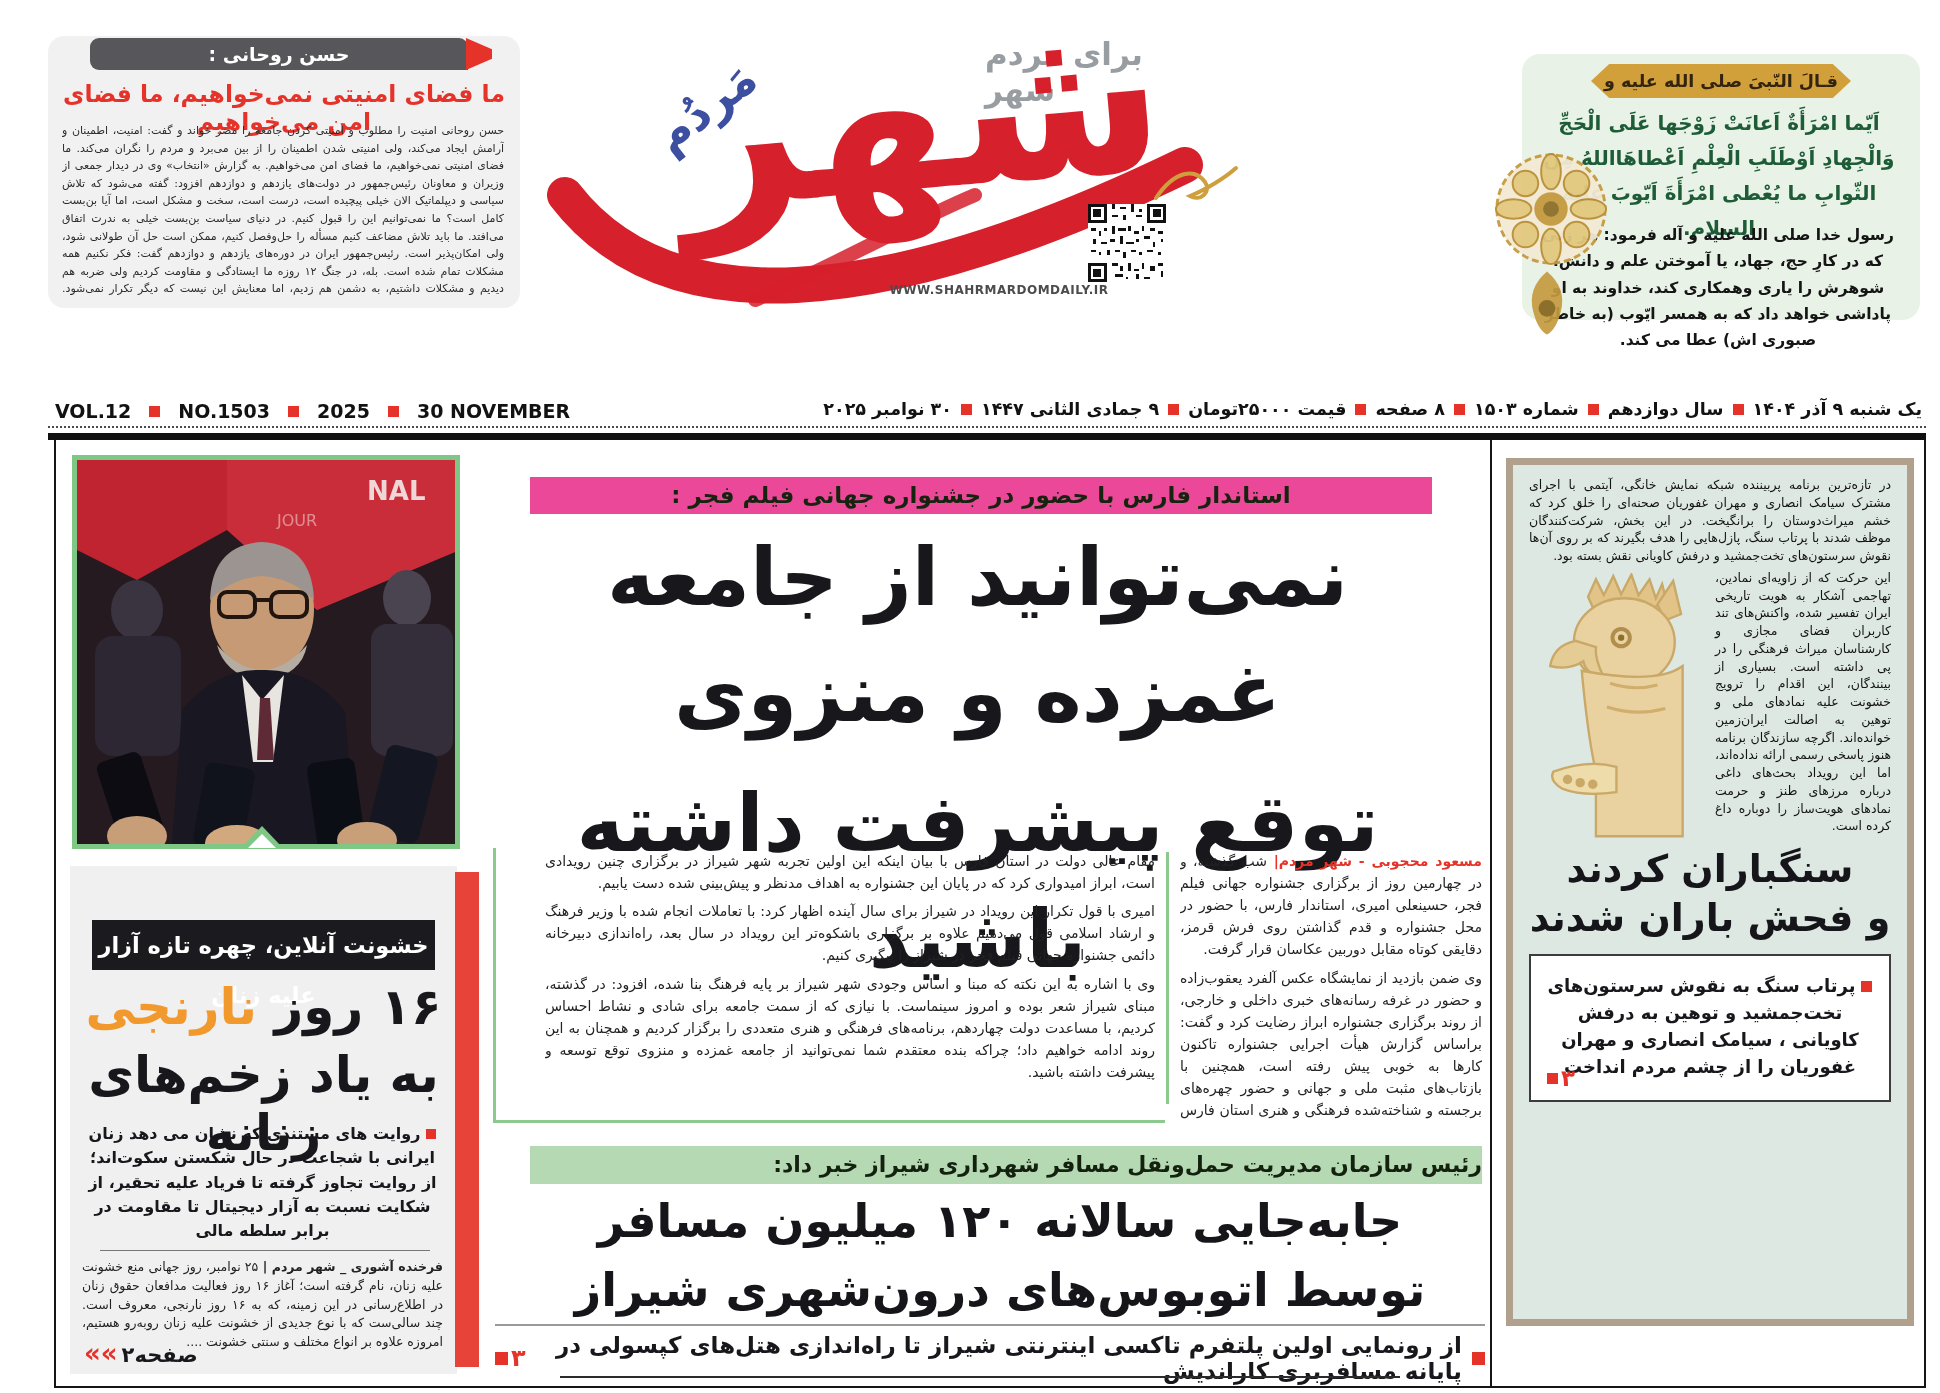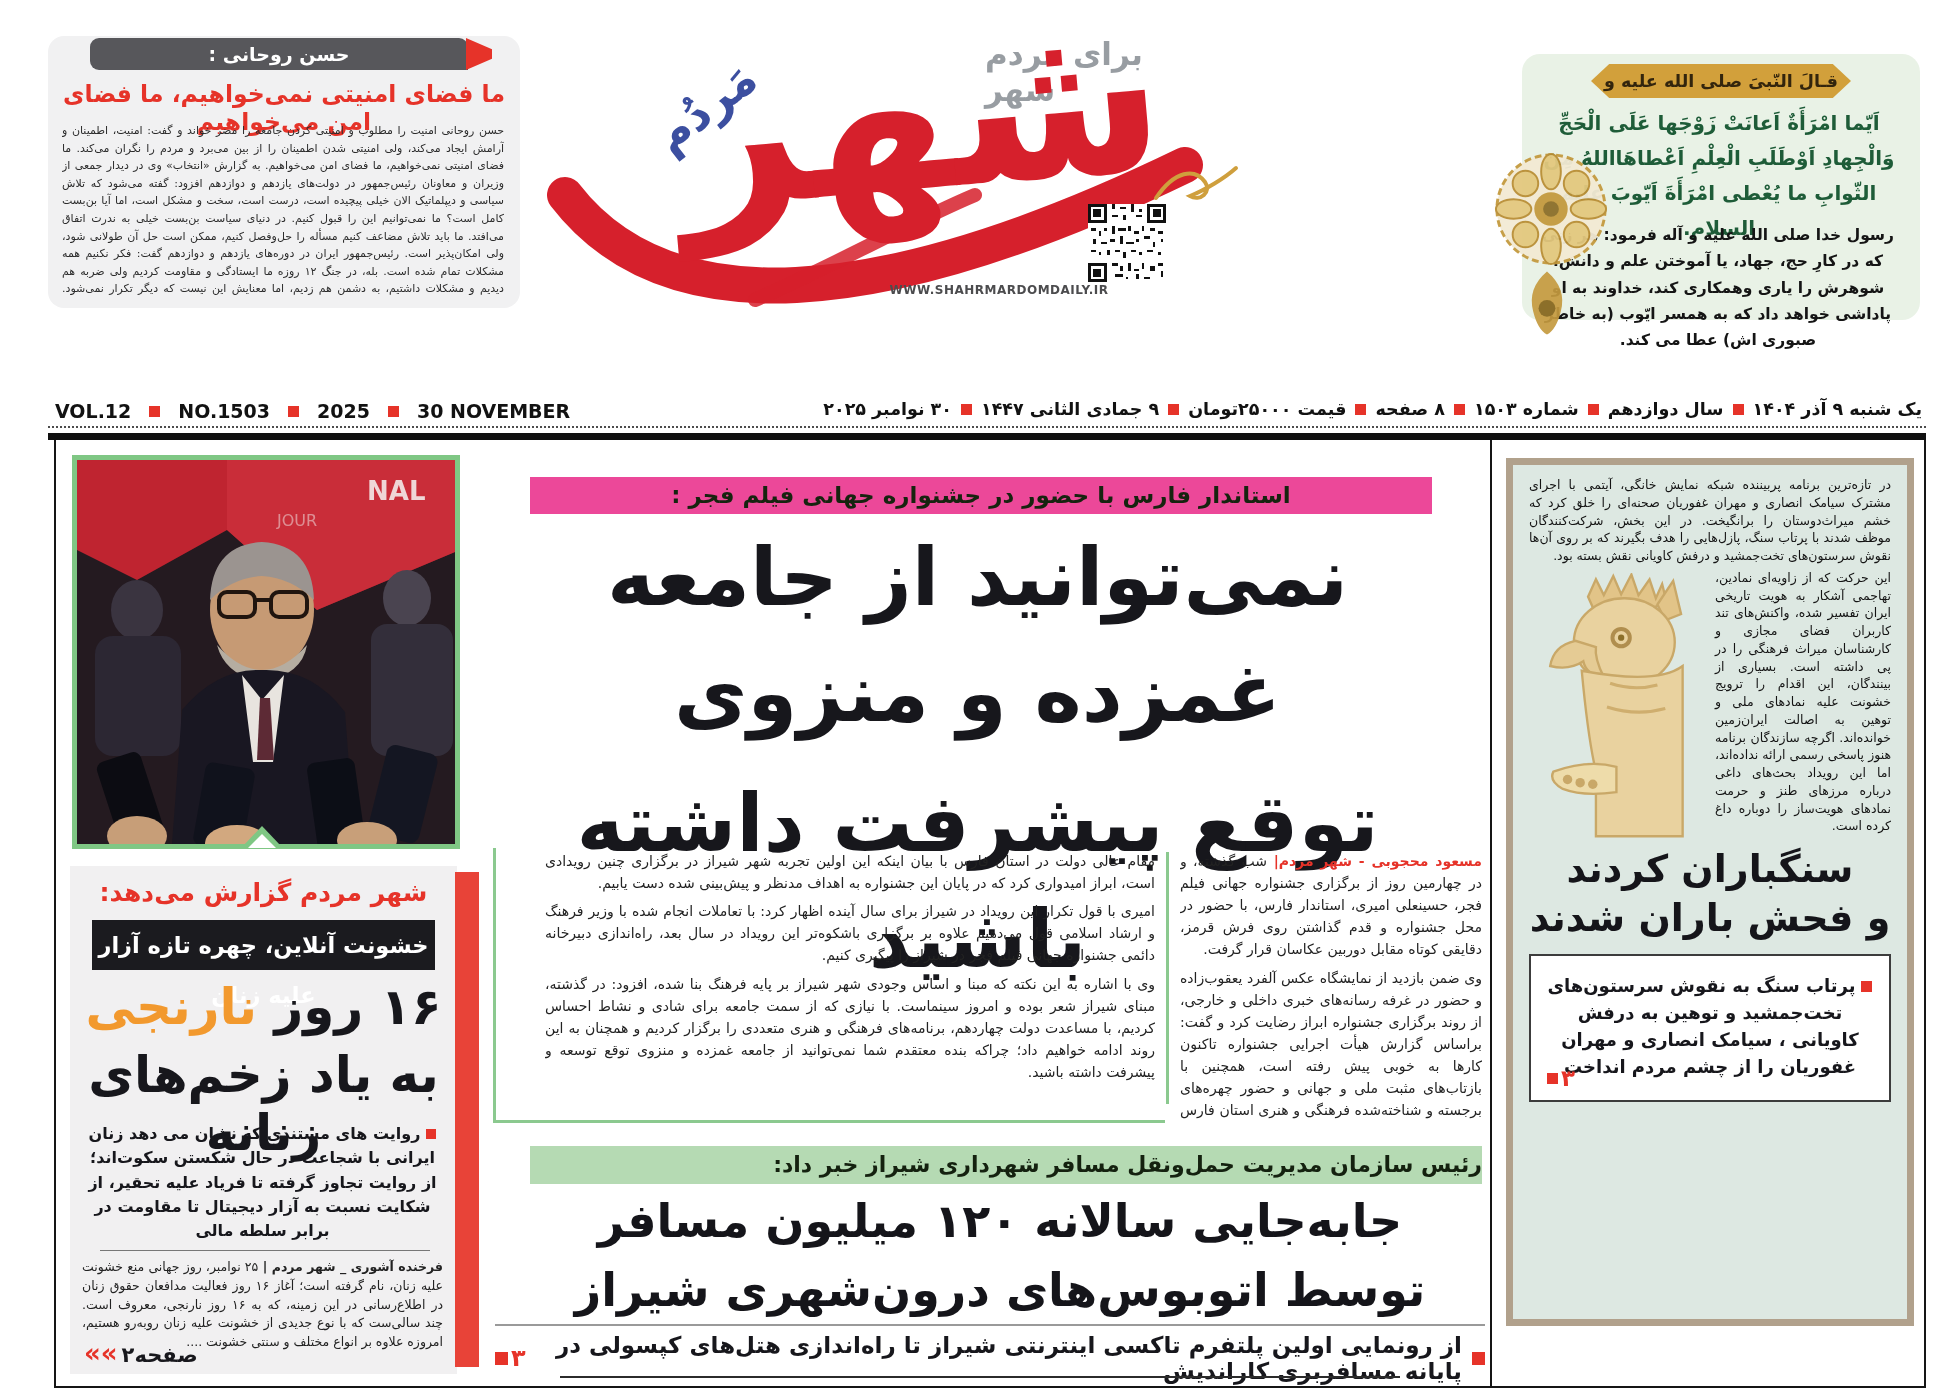--- a/index.html
+++ b/index.html
@@ -310,21 +310,20 @@
     <span class="byline-red">مسعود محجوبی - شهر مردم| </span><span>شب گذشته، و در چهارمین روز از برگزاری جشنواره جهانی فیلم فجر، حسینعلی امیری، استاندار فارس، با حضور در محل جشنواره و قدم گذاشتن روی فرش قرمز، دقایقی کوتاه مقابل دوربین عکاسان قرار گرفت.</span>
     <div class="para">وی ضمن بازدید از نمایشگاه عکس آلفرد یعقوب‌زاده و حضور در غرفه رسانه‌های خبری داخلی و خارجی، از روند برگزاری جشنواره ابراز رضایت کرد و گفت: براساس گزارش هیأت اجرایی جشنواره تاکنون کارها به خوبی پیش رفته است، همچنین با بازتاب‌های مثبت ملی و جهانی و حضور چهره‌های برجسته و شناخته‌شده فرهنگی و هنری استان فارس و وزارت فرهنگ و ارشاد اسلامی و سازمان سینمایی، حمایت همه‌جانبه از برگزاری این رویداد در شهر شیراز قابل تقدیر است.</div>
   </div>
   <div class="abs rtl just bodytext" id="main-col-left">
     <div>مقام عالی دولت در استان فارس با بیان اینکه این اولین تجربه شهر شیراز در برگزاری چنین رویدادی است، ابراز امیدواری کرد که در پایان این جشنواره به اهداف مدنظر و پیش‌بینی شده دست یابیم.</div>
     <div class="para">امیری با قول تکرار این رویداد در شیراز برای سال آینده اظهار کرد: با تعاملات انجام شده با وزیر فرهنگ و ارشاد اسلامی قول می‌دهیم علاوه بر برگزاری باشکوه‌تر این رویداد در سال بعد، راه‌اندازی دبیرخانه دائمی جشنواره جهانی فیلم فجر در شیراز را پیگیری کنیم.</div>
     <div class="para">وی با اشاره به این نکته که مبنا و اساس وجودی شهر شیراز بر پایه فرهنگ بنا شده، افزود: در گذشته، مبنای شیراز شعر بوده و امروز سینماست. با نیازی که از سمت جامعه برای شادی و نشاط احساس کردیم، با مساعدت دولت چهاردهم، برنامه‌های فرهنگی و هنری متعددی را برگزار کردیم و همچنان به این روند ادامه خواهیم داد؛ چراکه بنده معتقدم شما نمی‌توانید از جامعه غمزده و منزوی توقع توسعه و پیشرفت داشته باشید.</div>
   </div>
 
   <div class="abs" id="left-box">
-    <div id="left-label" class="rtl">شهر مردم گزارش می‌دهد:</div>
     <div id="left-blackbox" class="rtl">خشونت آنلاین، چهره تازه آزار علیه زنان</div>
     <div id="left-h1" class="rtl">
       <span>۱۶ روز </span><span class="orange">نارنجی</span>
     </div>
     <div id="left-h2" class="rtl">به یاد زخم‌های زنانه</div>
     <div id="left-lead" class="rtl">
       <span class="redsq"></span><span>روایت های مستندی که نشان می دهد زنان ایرانی با شجاعت در حال شکستن سکوت‌اند؛ از روایت تجاوز گرفته تا فریاد علیه تحقیر، از شکایت نسبت به آزار دیجیتال تا مقاومت در برابر سلطه مالی</span>
     </div>
     <div id="left-divider"></div>
     <div id="left-bodytext" class="rtl just">

